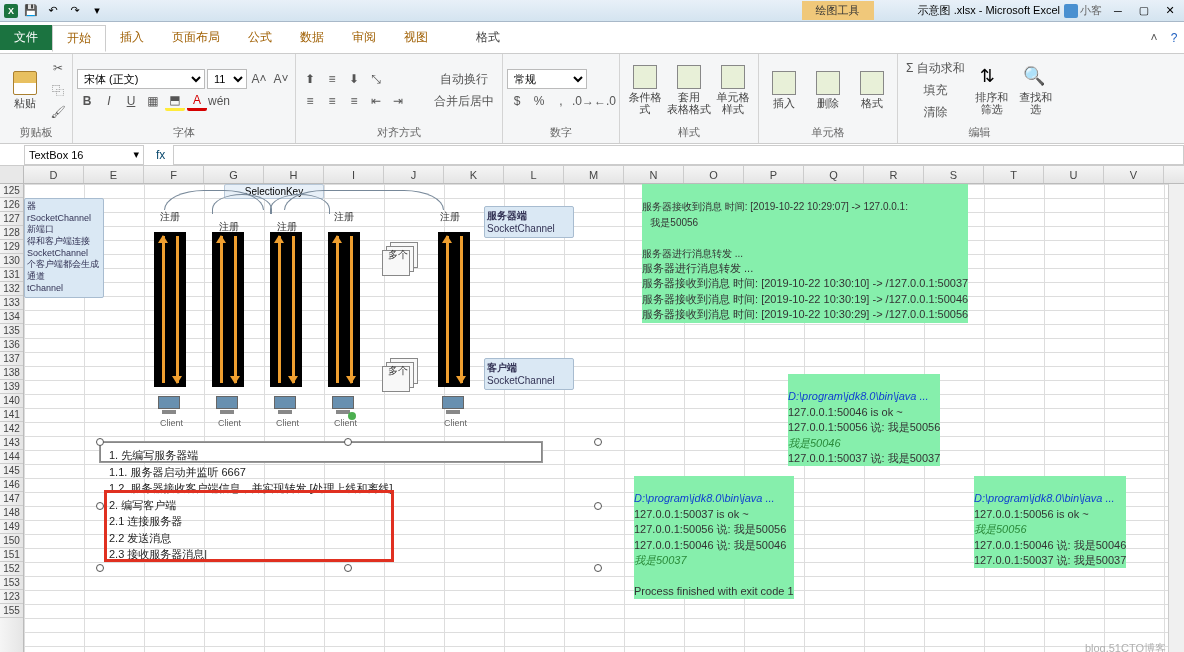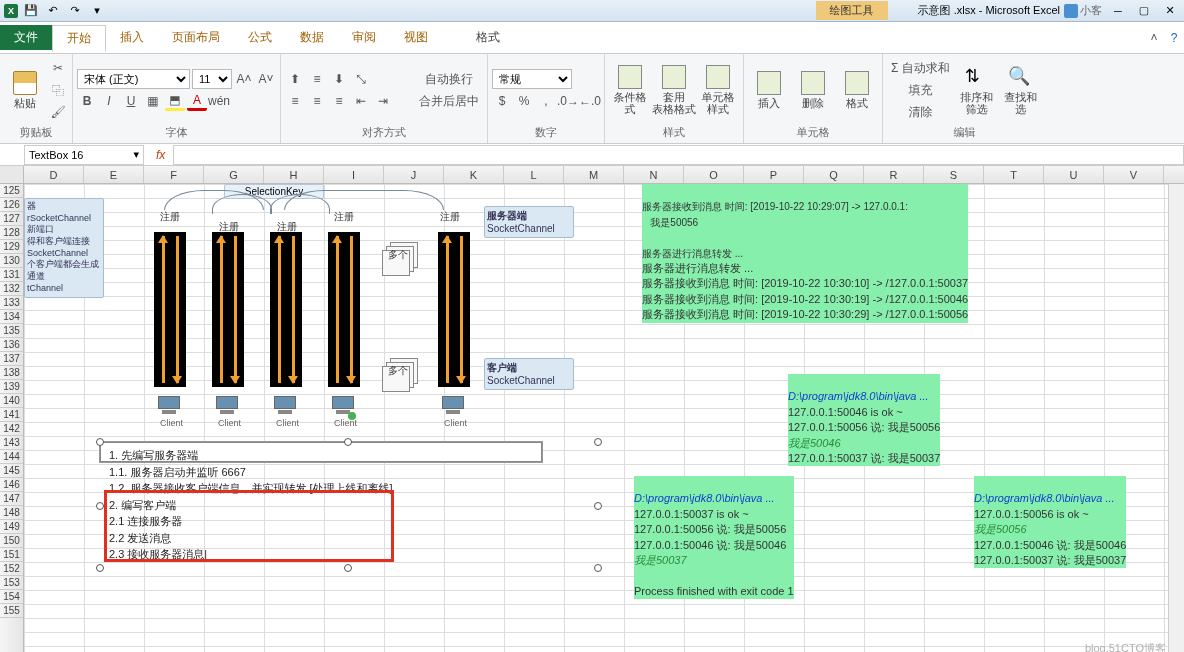--- a/index.html
+++ b/index.html
@@ -23,26 +23,26 @@
 .rgroup{display:flex;flex-direction:column;border-right:1px solid #d4d4d4;padding:2px 4px;}
 .rgroup-body{flex:1;display:flex;align-items:center;gap:2px;}
 .rgroup-label{text-align:center;font-size:11px;color:#666;padding:1px 0;}
 .big-btn{display:flex;flex-direction:column;align-items:center;justify-content:center;width:42px;height:64px;padding:2px;border-radius:3px;}
 .big-btn .ico{width:24px;height:24px;margin-bottom:2px;}
 .big-btn .lbl{font-size:11px;color:#444;text-align:center;line-height:1.1;}
 .small-stack{display:flex;flex-direction:column;gap:2px;}
 .srow{display:flex;gap:2px;align-items:center;}
 .sbtn{width:20px;height:20px;display:flex;align-items:center;justify-content:center;border-radius:2px;font-size:12px;color:#555;}
 .sel{height:20px;border:1px solid #bbb;background:#fff;font-size:11px;padding:0 2px;}
-.font-sel{width:113px;}
+.font-sel{width:128px;}
 .size-sel{width:40px;}
 
 .formula-bar{display:flex;align-items:center;height:22px;border-bottom:1px solid #ccc;background:#fff;}
 .name-box{width:120px;height:20px;border:1px solid #ccc;margin:0 4px 0 24px;padding:0 4px;font-size:11px;display:flex;align-items:center;background:#fff;}
-.fx-lbl{font-style:italic;color:#c2410c;padding:0 8px;font-size:12px;}
+.fx-lbl{color:#0c4a6e;padding:0 8px;font-size:12px;}
 .formula-input{flex:1;height:20px;border:1px solid #ccc;padding:0 4px;font-size:11px;}
 
 .sheet-area{position:relative;height:494px;overflow:hidden;}
 .col-headers{display:flex;position:absolute;top:0;left:0;right:0;height:18px;background:linear-gradient(#f5f5f5,#e5e5e5);border-bottom:1px solid #bbb;z-index:5;}
 .sel-all{width:24px;border-right:1px solid #bbb;background:#e8e8e8;}
 .ch{width:60px;text-align:center;border-right:1px solid #ccc;font-size:11px;color:#444;line-height:18px;}
 .row-headers{position:absolute;top:18px;left:0;width:24px;bottom:0;background:linear-gradient(90deg,#f5f5f5,#e5e5e5);border-right:1px solid #bbb;z-index:5;}
 .rh{height:14px;text-align:center;font-size:10px;color:#444;border-bottom:1px solid #ccc;line-height:14px;}
 .grid{position:absolute;top:18px;left:24px;right:0;bottom:0;
   background-image:linear-gradient(#ddd 1px,transparent 1px),linear-gradient(90deg,#ddd 1px,transparent 1px);
@@ -87,21 +87,21 @@
 <div class="titlebar">
   <div class="qat">
     <div class="excel-ico">
         <span>X</span>
       </div>
     <div class="qat-btn">💾</div>
     <div class="qat-btn">↶</div>
     <div class="qat-btn">↷</div>
     <div class="qat-btn">▾</div>
   </div>
-  <div style="flex:1;display:flex;justify-content:center;align-items:center;gap:10px;">
+  <div style="flex:1;display:flex;justify-content:center;align-items:center;gap:24px;">
     <span class="context-tab">绘图工具</span>
     <span style="margin-left:20px;">示意图 .xlsx - Microsoft Excel</span>
   </div>
   <div class="user">
     <span style="width:14px;height:14px;background:#4a90d0;display:inline-block;border-radius:2px;"></span>
     <span>小客</span>
   </div>
   <div class="win-ctrls">
     <div class="wc">─</div>
     <div class="wc">▢</div>
@@ -327,21 +327,21 @@
       <div class="rh">144</div>
       <div class="rh">145</div>
       <div class="rh">146</div>
       <div class="rh">147</div>
       <div class="rh">148</div>
       <div class="rh">149</div>
       <div class="rh">150</div>
       <div class="rh">151</div>
       <div class="rh">152</div>
       <div class="rh">153</div>
-      <div class="rh">154</div>
+      <div class="rh">123</div>
       <div class="rh">155</div>
     </div>
   <div class="grid"></div>
 
   <div class="diagram" style="top:18px;left:24px;right:0;bottom:0;">
 
     <div class="blue-box" style="top:14px;left:0;width:80px;font-size:9px;">
       <div>器</div>
         <div>rSocketChannel</div>
         <div>新端口</div>

